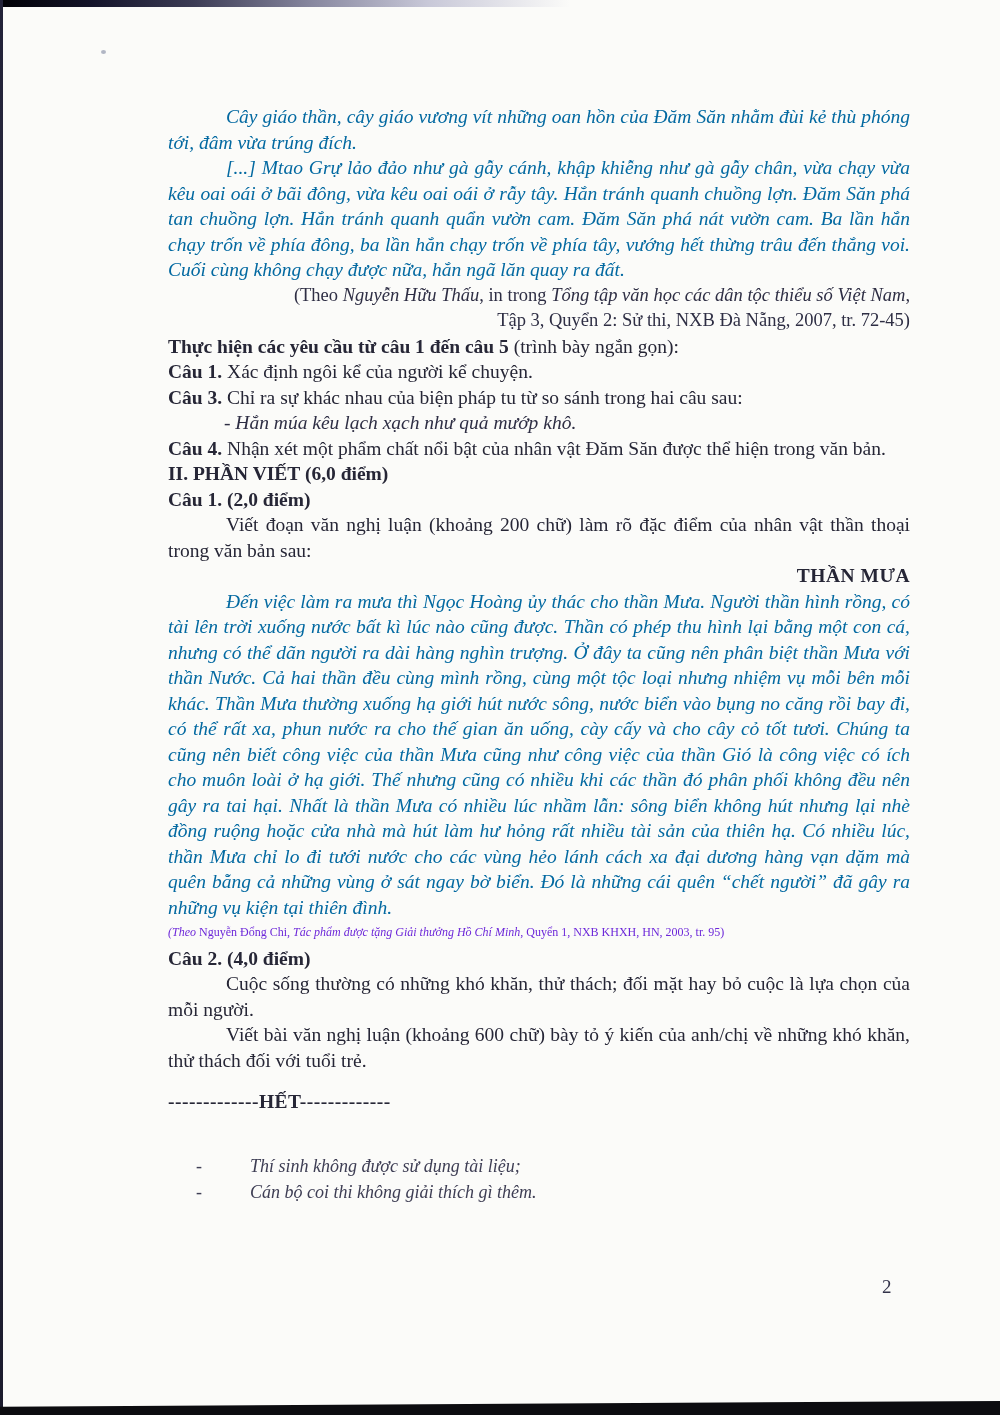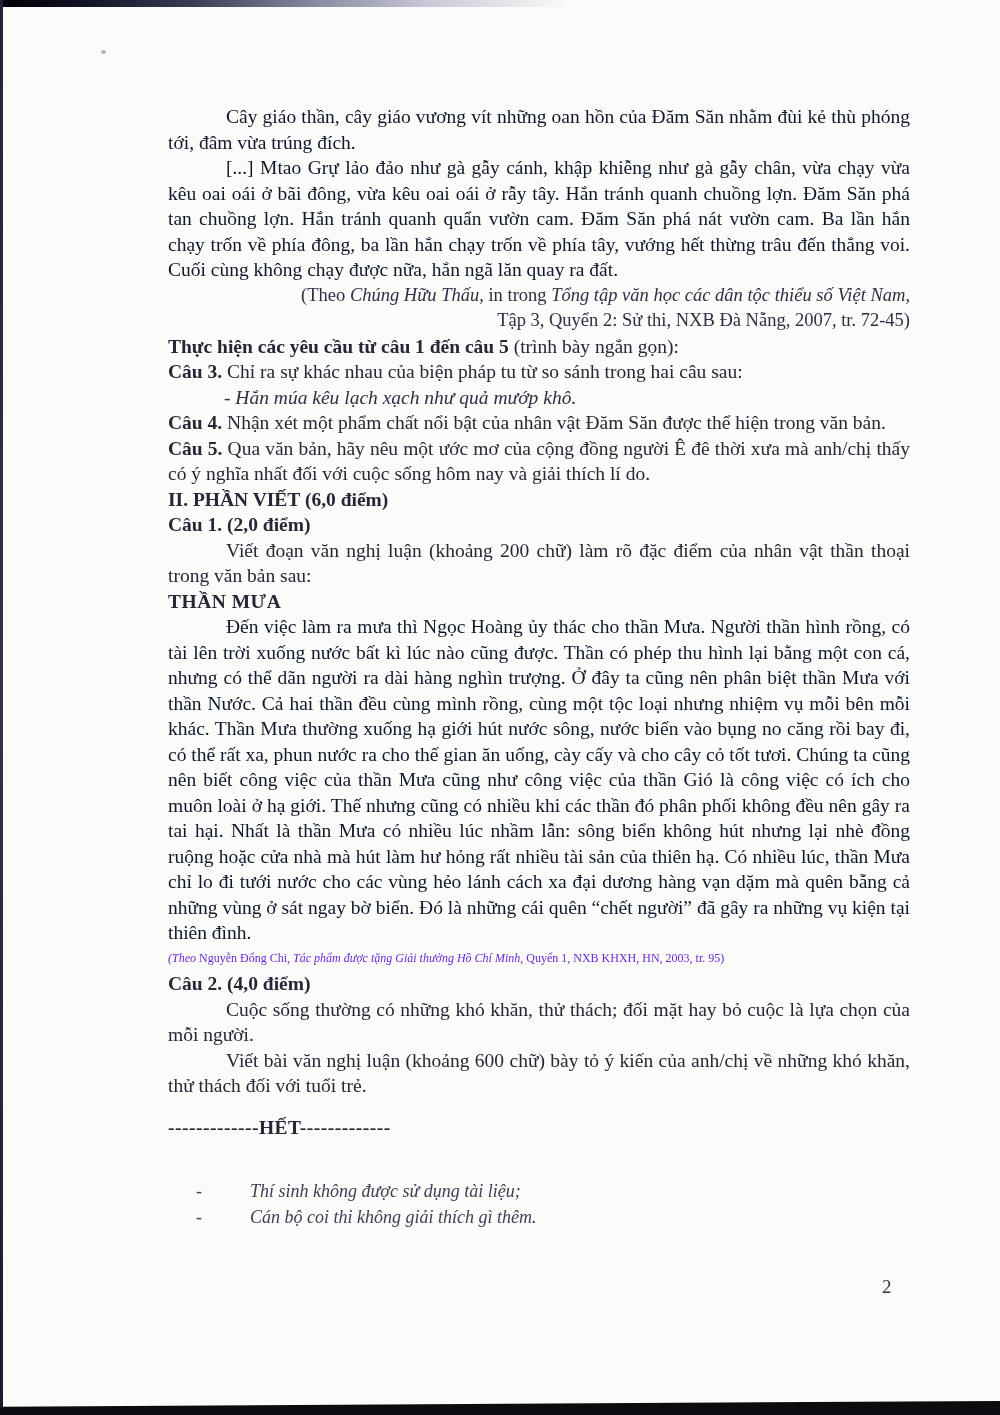--- a/index.html
+++ b/index.html
@@ -27,40 +27,41 @@
   .scan-speck{
     position:absolute;left:101px;top:50px;width:5px;height:4px;
     background:#8890a8;border-radius:50%;opacity:.65;
   }
   .content{
     position:absolute;left:168px;top:104px;width:742px;
     font-size:19.5px;line-height:25.5px;
   }
   .content p{margin:0;}
   .excerpt{
+    font-style:italic;
     text-align:justify;
-    color:#0f172a;
+    color:#0369a1;
   }
   .indent{text-indent:58px;}
   .citation{
     text-align:right;
     font-size:18.5px;
     color:#2e2e44;
   }
   .citation .it{font-style:italic;}
   .question{text-align:justify;}
   .q-label{font-weight:bold;}
   .example{
     padding-left:56px;
     font-style:italic;
     color:#2e2e44;
   }
   .section-title{font-weight:bold;}
   .center-title{
-    text-align:left;
+    text-align:right;
     font-weight:bold;
     letter-spacing:.5px;
   }
   .body-just{text-align:justify;}
   .citation2{
     font-size:12px;
     white-space:nowrap;
     color:#6d28d9;
   }
   .citation2 .it{font-style:italic;}
@@ -91,31 +92,31 @@
 
   <div class="scan-top"></div>
   <div class="scan-left"></div>
   <div class="scan-speck"></div>
 
   <div class="content">
 
     <p class="excerpt indent">Cây giáo thần, cây giáo vương vít những oan hồn của Đăm Săn nhằm đùi kẻ thù phóng tới, đâm vừa trúng đích.</p>
     <p class="excerpt indent">[...] Mtao Grự lảo đảo như gà gẫy cánh, khập khiễng như gà gẫy chân, vừa chạy vừa kêu oai oái ở bãi đông, vừa kêu oai oái ở rẫy tây. Hắn tránh quanh chuồng lợn. Đăm Săn phá tan chuồng lợn. Hắn tránh quanh quẩn vườn cam. Đăm Săn phá nát vườn cam. Ba lần hắn chạy trốn về phía đông, ba lần hắn chạy trốn về phía tây, vướng hết thừng trâu đến thắng voi. Cuối cùng không chạy được nữa, hắn ngã lăn quay ra đất.</p>
 
-    <p class="citation"><span>(Theo </span><span class="it">Chúng Hữu Thấu</span><span>, in trong </span><span class="it">Tổng tập văn học các dân tộc thiểu số Việt Nam</span><span>,</span></p>
+    <p class="citation"><span>(Theo </span><span class="it">Nguyễn Hữu Thấu</span><span>, in trong </span><span class="it">Tổng tập văn học các dân tộc thiểu số Việt Nam</span><span>,</span></p>
     <p class="citation">Tập 3, Quyển 2: Sử thi, NXB Đà Nẵng, 2007, tr. 72-45)</p>
 
     <p class="question"><span class="q-label">Thực hiện các yêu cầu từ câu 1 đến câu 5</span><span> (trình bày ngắn gọn):</span></p>
 
+    <p class="question"><span class="q-label">Câu 1.</span><span> Xác định ngôi kể của người kể chuyện.</span></p>
     <p class="question"><span class="q-label">Câu 3.</span><span> Chỉ ra sự khác nhau của biện pháp tu từ so sánh trong hai câu sau:</span></p>
 
     <p class="example">- Hắn múa kêu lạch xạch như quả mướp khô.</p>
 
     <p class="question"><span class="q-label">Câu 4.</span><span> Nhận xét một phẩm chất nổi bật của nhân vật Đăm Săn được thể hiện trong văn bản.</span></p>
-    <p class="question"><span class="q-label">Câu 5.</span><span> Qua văn bản, hãy nêu một ước mơ của cộng đồng người Ê đê thời xưa mà anh/chị thấy có ý nghĩa nhất đối với cuộc sống hôm nay và giải thích lí do.</span></p>
 
     <p class="section-title">II. PHẦN VIẾT (6,0 điểm)</p>
     <p class="section-title">Câu 1. (2,0 điểm)</p>
     <p class="body-just indent">Viết đoạn văn nghị luận (khoảng 200 chữ) làm rõ đặc điểm của nhân vật thần thoại trong văn bản sau:</p>
 
     <p class="center-title">THẦN MƯA</p>
     <p class="excerpt indent">Đến việc làm ra mưa thì Ngọc Hoàng ủy thác cho thần Mưa. Người thần hình rồng, có tài lên trời xuống nước bất kì lúc nào cũng được. Thần có phép thu hình lại bằng một con cá, nhưng có thể dãn người ra dài hàng nghìn trượng. Ở đây ta cũng nên phân biệt thần Mưa với thần Nước. Cả hai thần đều cùng mình rồng, cùng một tộc loại nhưng nhiệm vụ mỗi bên mỗi khác. Thần Mưa thường xuống hạ giới hút nước sông, nước biển vào bụng no căng rồi bay đi, có thể rất xa, phun nước ra cho thế gian ăn uống, cày cấy và cho cây cỏ tốt tươi. Chúng ta cũng nên biết công việc của thần Mưa cũng như công việc của thần Gió là công việc có ích cho muôn loài ở hạ giới. Thế nhưng cũng có nhiều khi các thần đó phân phối không đều nên gây ra tai hại. Nhất là thần Mưa có nhiều lúc nhầm lẫn: sông biển không hút nhưng lại nhè đồng ruộng hoặc cửa nhà mà hút làm hư hỏng rất nhiều tài sản của thiên hạ. Có nhiều lúc, thần Mưa chỉ lo đi tưới nước cho các vùng hẻo lánh cách xa đại dương hàng vạn dặm mà quên bẵng cả những vùng ở sát ngay bờ biển. Đó là những cái quên “chết người” đã gây ra những vụ kiện tại thiên đình.</p>
 
     <p class="citation2"><span class="it">(Theo </span><span>Nguyễn Đổng Chi, </span><span class="it">Tác phẩm được tặng Giải thưởng Hồ Chí Minh</span><span>, Quyển 1, NXB KHXH, HN, 2003, tr. 95)</span></p>
 

